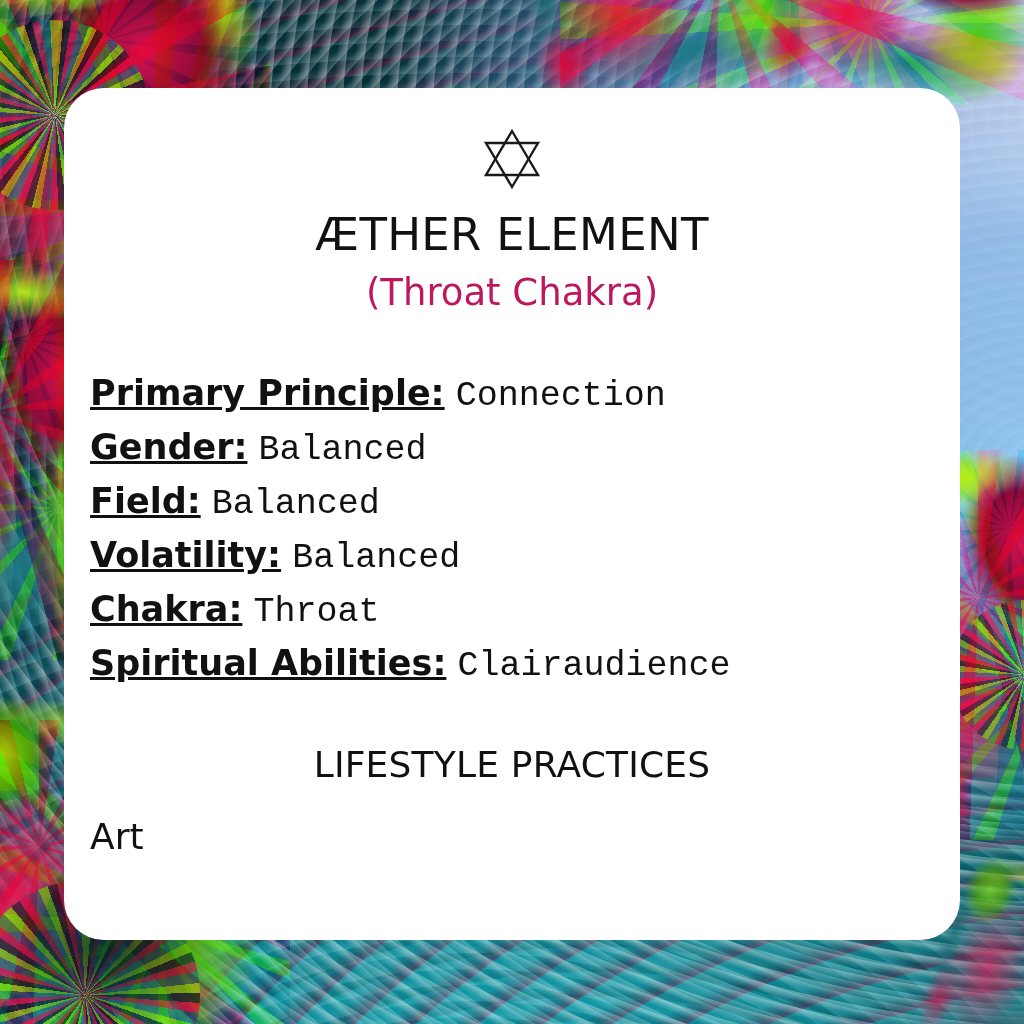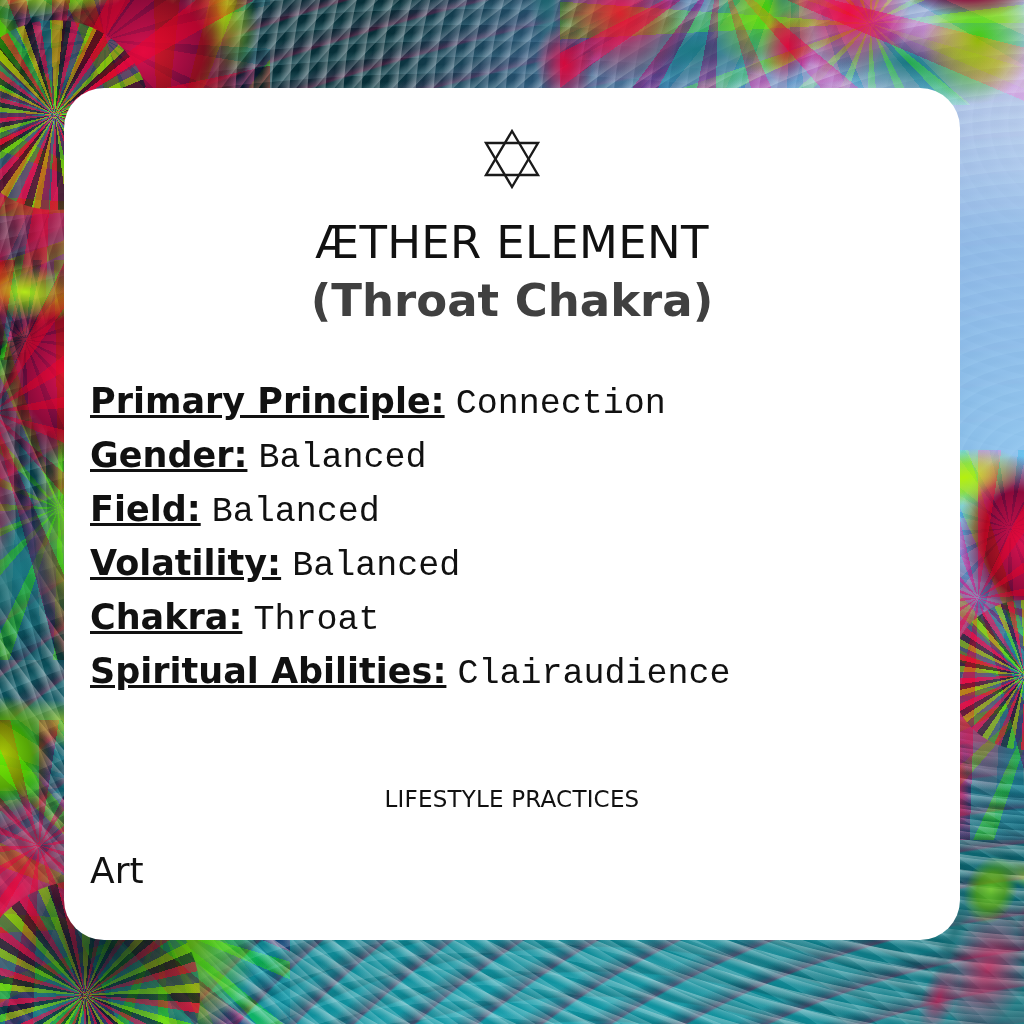--- a/index.html
+++ b/index.html
@@ -128,34 +128,34 @@
   .star-wrap {
     width: 100%;
     text-align: center;
     margin-top: 40px;
     height: 62px;
   }
   .star-wrap svg { display: inline-block; vertical-align: top; }
 
   .title-block {
     text-align: center;
-    margin-top: 24px;
+    margin-top: 16px;
   }
   .title-main {
     font-size: 45px;
     line-height: 58px;
     color: #111111;
     letter-spacing: 0.3px;
     font-weight: 400;
   }
   .title-sub {
-    font-size: 45px;
+    font-size: 37px;
     line-height: 58px;
-    color: #404040;
-    font-weight: 700;
+    color: #be185d;
+    font-weight: 400;
   }
 
   .attrs {
     margin-top: 46px;
     padding-left: 26px;
   }
   .attr-row {
     font-size: 35px;
     line-height: 51px;
     color: #111111;
@@ -164,23 +164,23 @@
   .attr-label {
     font-weight: 700;
     text-decoration: underline;
   }
   .attr-value {
     font-weight: 400;
     font-family: Liberation Mono, monospace;
   }
 
   .practices-heading {
-    margin-top: 76px;
+    margin-top: 50px;
     text-align: center;
-    font-size: 23px;
+    font-size: 36px;
     line-height: 46px;
     color: #111111;
     font-weight: 400;
     letter-spacing: 0.2px;
   }
   .practices-list {
     padding-left: 26px;
     margin-top: 25px;
   }
   .practice-item {

